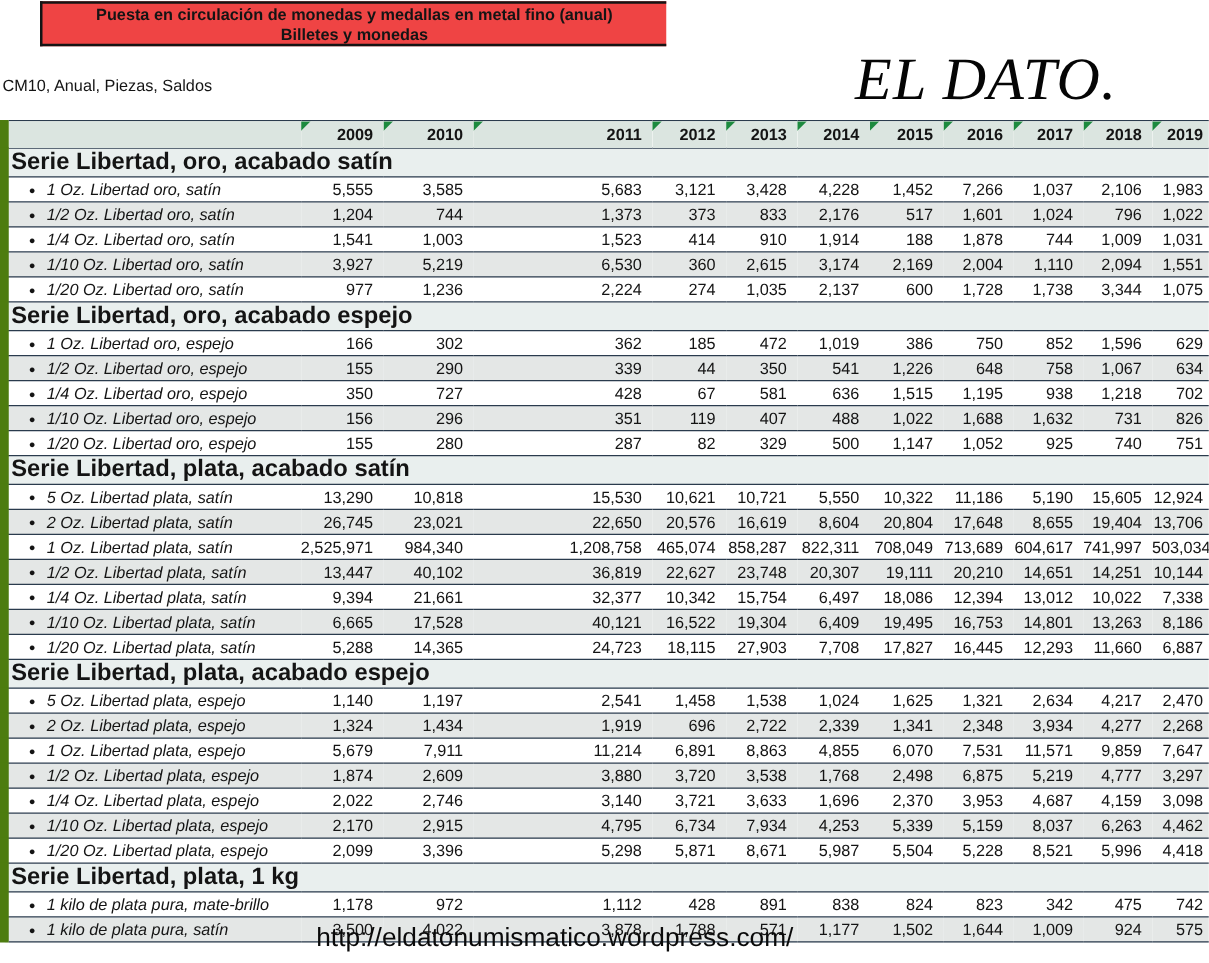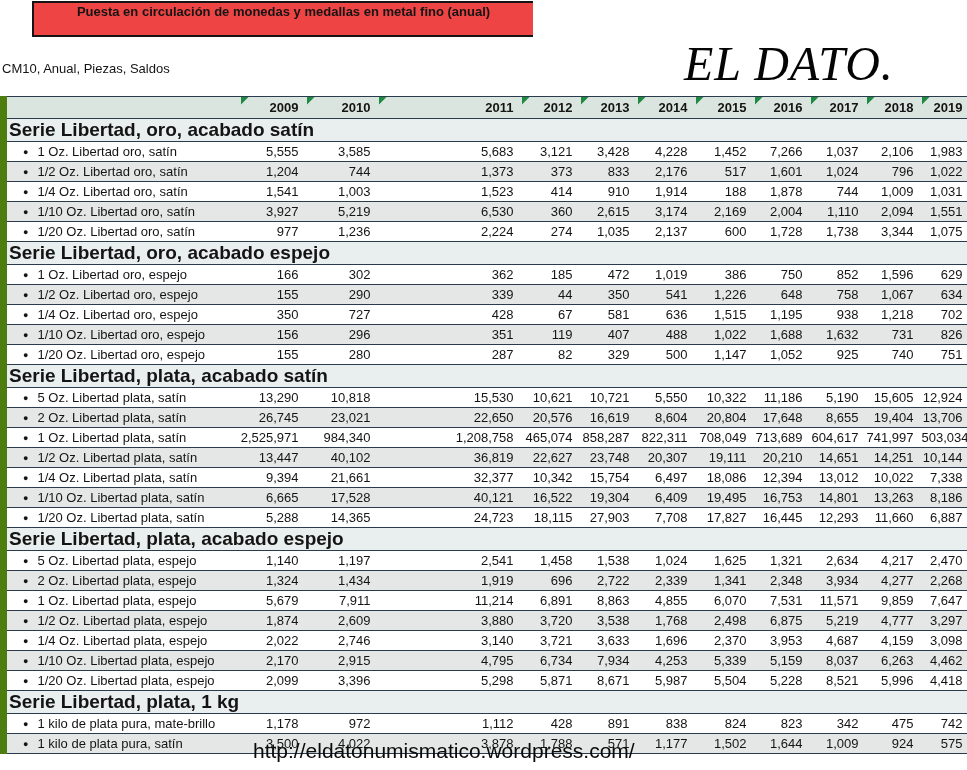--- a/index.html
+++ b/index.html
@@ -48,30 +48,31 @@
   }
   tbody td {
     height:19px; border-bottom:1px solid #2a3b4d;
     font-size:13px; vertical-align:middle; background:#ffffff;
   }
   tr.section td {
     background:#e9efee; font-weight:bold; padding-left:2px; font-size:19px;
   }
   tr.alt td { background:#e4e7e6; }
   td.num { text-align:right; padding-right:8px; }
-  td.label-cell { padding-left:16px; }
+  td.label-cell { padding-left:16px;font-style:italic; }
   .bullet { font-size:9px; margin-right:9px; vertical-align:1px; }
 
   .footer-url { position:absolute; left:253px; top:739px; font-size:21px; color:#0a0a0a; }
 </style>
 </head>
 <body>
 
 <div class="title-box">
   <div class="line">Puesta en circulación de monedas y medallas en metal fino (anual)</div>
+  <div class="line">Billetes y monedas</div>
 </div>
 
 <div class="logo">EL DATO.</div>
 
 <div class="series-code">CM10, Anual, Piezas, Saldos</div>
 
 <table class="data-table">
   <colgroup>
     <col style="width:237px">
       <col style="width:66px">

